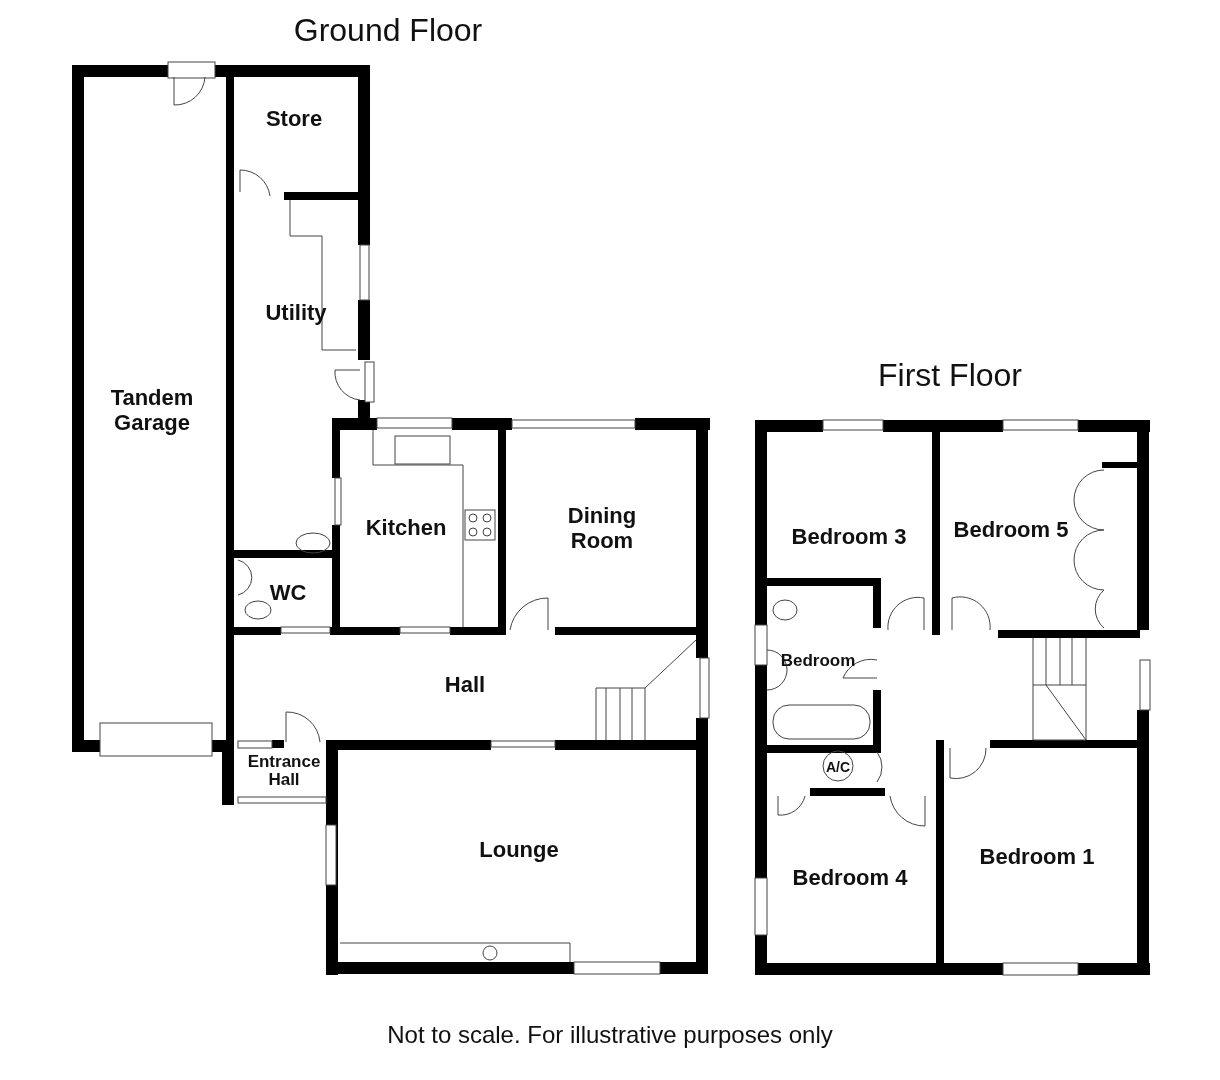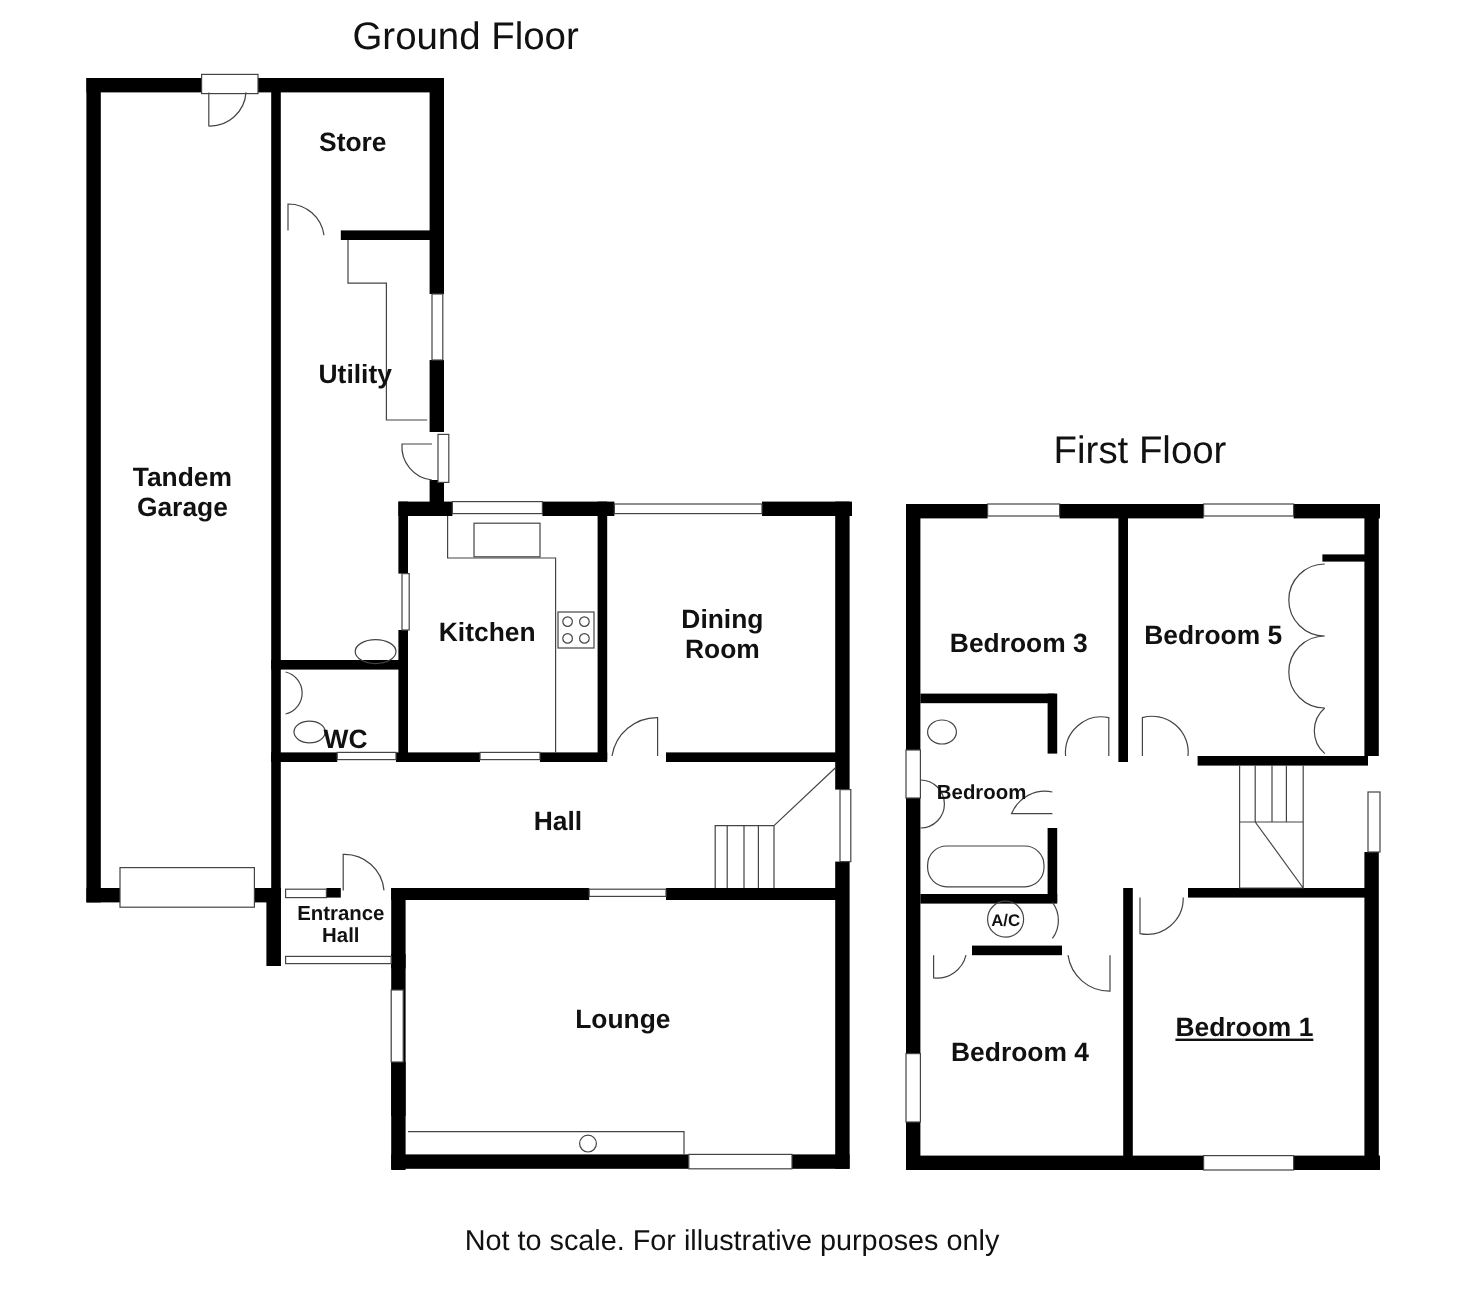--- a/index.html
+++ b/index.html
@@ -146,26 +146,26 @@
 <div class="title" style="left:388px;top:30px;">Ground Floor</div>
 <div class="title" style="left:950px;top:375px;">First Floor</div>
 
 <div class="lbl" style="left:152px;top:410px;white-space:pre;">Tandem
 Garage</div>
 <div class="lbl" style="left:294px;top:118px;">Store</div>
 <div class="lbl" style="left:296px;top:312px;">Utility</div>
 <div class="lbl" style="left:406px;top:527px;">Kitchen</div>
 <div class="lbl" style="left:602px;top:528px;white-space:pre;">Dining
 Room</div>
-<div class="lbl" style="left:288px;top:592px;margin-top:24px;">WC</div>
+<div class="lbl" style="left:288px;top:592px;">WC</div>
 <div class="lbl" style="left:465px;top:684px;">Hall</div>
 <div class="lbl sm" style="left:284px;top:771px;white-space:pre;">Entrance
 Hall</div>
 <div class="lbl" style="left:519px;top:849px;">Lounge</div>
 
 <div class="lbl" style="left:849px;top:505px;margin-top:31px;">Bedroom 3</div>
 <div class="lbl" style="left:1011px;top:529px;">Bedroom 5</div>
 <div class="lbl sm" style="left:818px;top:661px;">Bedroom</div>
 <div class="lbl xs" style="left:838px;top:767px;">A/C</div>
 <div class="lbl" style="left:850px;top:877px;">Bedroom 4</div>
-<div class="lbl" style="left:1037px;top:856px;text-decoration:underline;">Bedroom 1</div>
+<div class="lbl" style="left:1037px;top:856px;">Bedroom 1</div>
 
 <div class="foot">Not to scale. For illustrative purposes only</div>
 
 </body></html>

